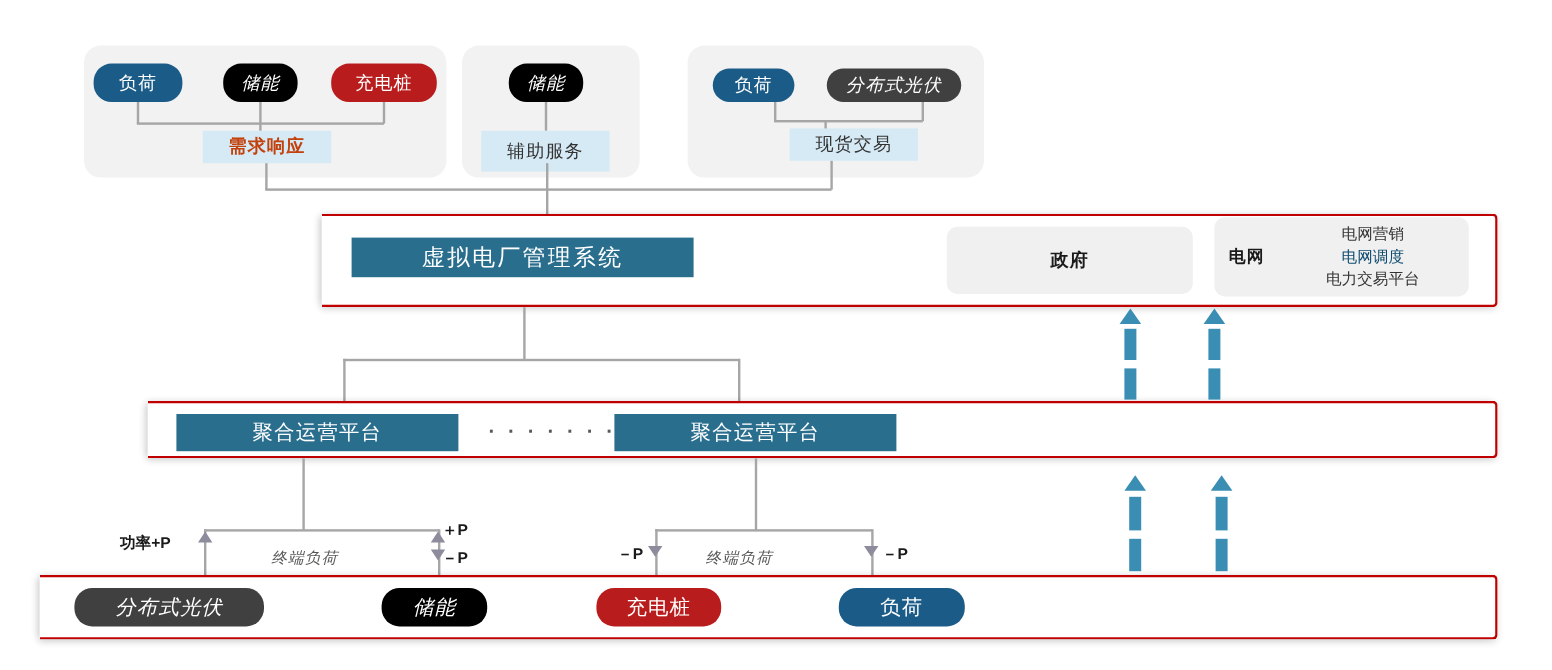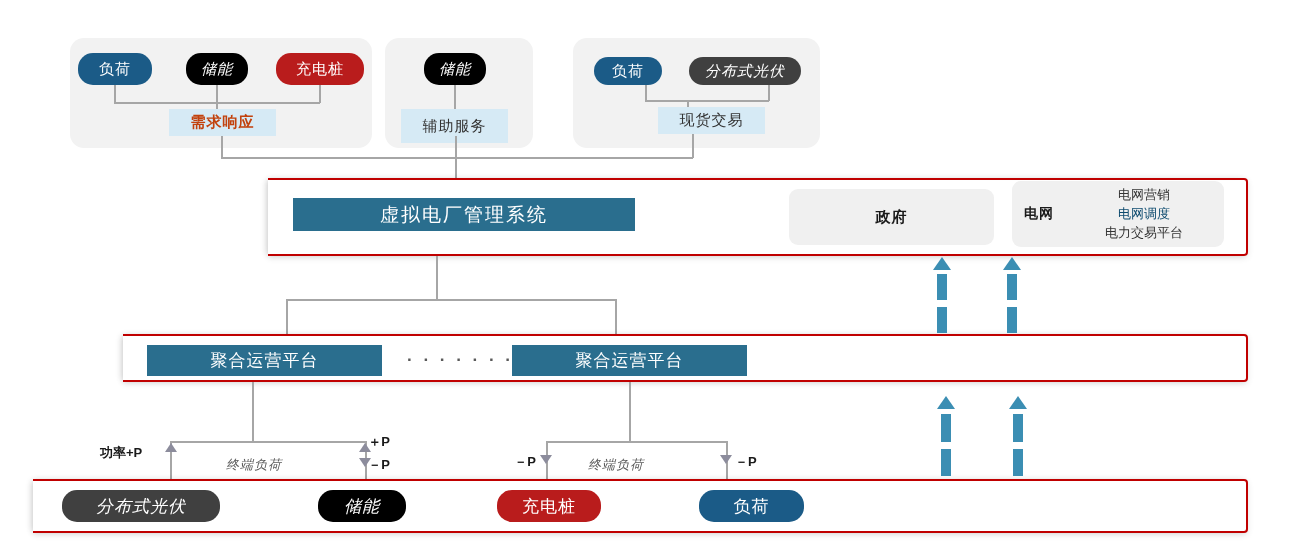--- a/index.html
+++ b/index.html
@@ -136,21 +136,21 @@
   <div class="ln ln-h" style="left:645px; top:100px; width:124px;"></div>
   <div class="ln ln-v" style="left:687px; top:100px; height:8px;"></div>
   <div class="mkt" style="left:658px; top:107px; width:107px; height:27px;">现货交易</div>
   <div class="ln ln-v" style="left:692px; top:134px; height:24px;"></div>
 
   <div class="ln ln-h" style="left:221px; top:157px; width:472px;"></div>
   <div class="ln ln-v" style="left:455px; top:157px; height:25px;"></div>
 
   <div class="band band-shadow" style="left:268px; top:178px; width:980px; height:78px;"></div>
 
-  <div class="dark-box" style="left:293px; top:198px; width:342px; height:33px; font-size:19px; letter-spacing:2px;font-family:Liberation Serif, serif;">虚拟电厂管理系统</div>
+  <div class="dark-box" style="left:293px; top:198px; width:285px; height:33px; font-size:19px; letter-spacing:2px;font-family:Liberation Serif, serif;">虚拟电厂管理系统</div>
 
   <div class="grey-box" style="left:789px; top:189px; width:205px; height:56px; font-weight:bold; font-size:15px; letter-spacing:1px;">政府</div>
 
   <div class="grey-box" style="left:1012px; top:181px; width:212px; height:66px; justify-content:flex-start; padding-left:12px; gap:10px;">
     <span style="font-weight:bold; font-size:14px; letter-spacing:1px;">电网</span>
     <span style="display:flex; flex-direction:column; align-items:center; gap:1px; flex:1;">
       <span style="font-size:13px; color:#333;">电网营销</span>
       <span style="font-size:13px; color:#0c4a6e;">电网调度</span>
       <span style="font-size:13px; color:#333;">电力交易平台</span>
     </span>

